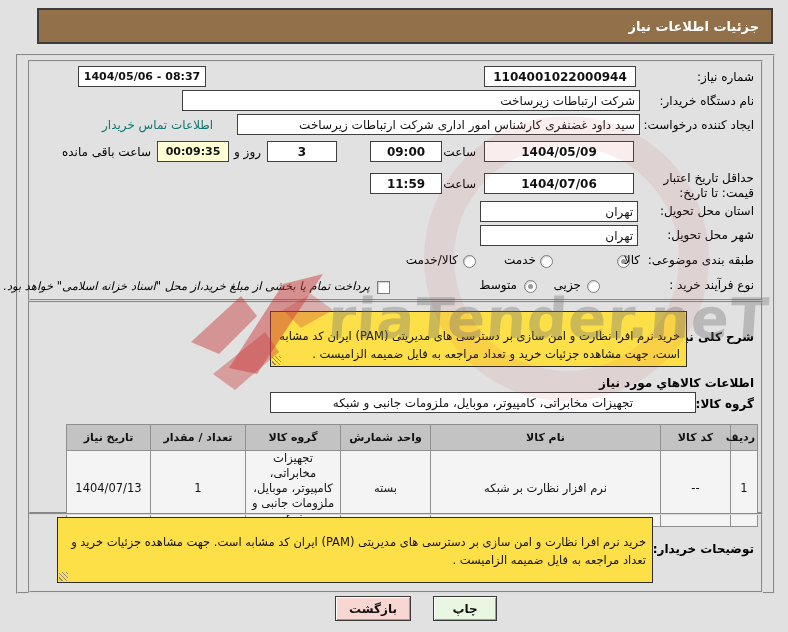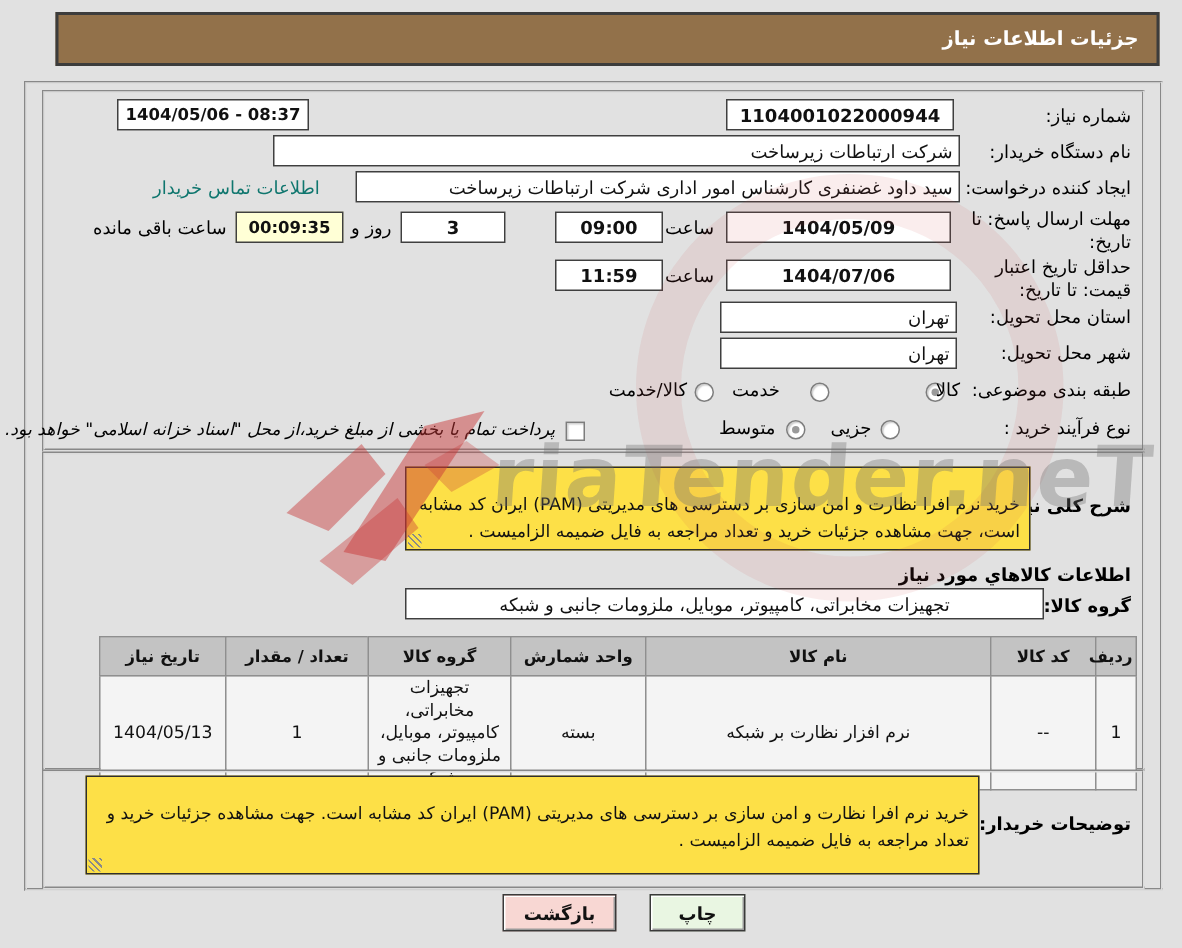--- a/index.html
+++ b/index.html
@@ -62,21 +62,20 @@
   <div class="inp" style="left:484px;top:66px;width:150px;font-weight:bold;">1104001022000944</div>
   <div class="inp" style="left:78px;top:66px;width:126px;font-size:11px;font-weight:bold;">1404/05/06 - 08:37</div>
 
   <div class="lbl" style="right:34px;top:94px;">نام دستگاه خریدار:</div>
   <div class="inp r" style="left:182px;top:90px;width:452px;">شرکت ارتباطات زیرساخت</div>
 
   <div class="lbl" style="right:34px;top:118px;">ایجاد کننده درخواست:</div>
   <div class="inp r" style="left:237px;top:114px;width:397px;">سید داود غضنفری کارشناس امور اداری شرکت ارتباطات زیرساخت</div>
   <div class="lbl link" style="right:556px;top:118px;width:130px;text-align:left;">اطلاعات تماس خریدار</div>
 
-  <div class="lbl" style="right:34px;top:139px;width:118px;">مهلت ارسال پاسخ: تا تاریخ:</div>
   <div class="inp" style="left:484px;top:141px;width:148px;font-weight:bold;">1404/05/09</div>
   <div class="lbl" style="right:312px;top:145px;">ساعت</div>
   <div class="inp" style="left:370px;top:141px;width:70px;font-weight:bold;">09:00</div>
   <div class="inp" style="left:267px;top:141px;width:68px;font-weight:bold;">3</div>
   <div class="lbl" style="right:527px;top:145px;">روز و</div>
   <div class="inp" style="left:157px;top:141px;width:70px;background:#ffffd6;font-size:11px;font-weight:bold;">00:09:35</div>
   <div class="lbl" style="right:637px;top:145px;white-space:nowrap;">ساعت باقی مانده</div>
 
   <div class="lbl" style="right:34px;top:171px;width:118px;">حداقل تاریخ اعتبار قیمت: تا تاریخ:</div>
   <div class="inp" style="left:484px;top:173px;width:148px;font-weight:bold;">1404/07/06</div>
@@ -86,21 +85,21 @@
   <div class="lbl" style="right:34px;top:204px;text-align:right;">استان محل تحویل:</div>
   <div class="inp r" style="left:480px;top:201px;width:152px;">تهران</div>
 
   <div class="lbl" style="right:34px;top:228px;">شهر محل تحویل:</div>
   <div class="inp r" style="left:480px;top:225px;width:152px;">تهران</div>
 
   <div class="lbl" style="right:34px;top:253px;">طبقه بندی موضوعی:</div>
   <span class="radio sel" style="left:617px;top:255px;"></span>
   <div class="lbl" style="right:148px;top:253px;">کالا</div>
   <span class="radio" style="left:540px;top:255px;"></span>
-  <div class="lbl" style="right:268px;top:253px;">خدمت</div>
+  <div class="lbl" style="right:252px;top:253px;">خدمت</div>
   <span class="radio" style="left:463px;top:255px;"></span>
   <div class="lbl" style="right:330px;top:253px;">کالا/خدمت</div>
 
   <div class="lbl" style="right:34px;top:278px;">نوع فرآیند خرید :</div>
   <span class="radio" style="left:587px;top:280px;"></span>
   <div class="lbl" style="right:207px;top:278px;">جزیی</div>
   <span class="radio sel" style="left:524px;top:280px;"></span>
   <div class="lbl" style="right:271px;top:278px;">متوسط</div>
   <span class="checkbox" style="left:377px;top:281px;"></span>
   <div class="lbl" style="right:418px;top:279px;width:320px;font-size:11.5px;white-space:nowrap;text-align:right;font-style:italic;">پرداخت تمام یا بخشی از مبلغ خرید،از محل "اسناد خزانه اسلامی" خواهد بود.</div>
@@ -138,21 +137,21 @@
       <th>تعداد / مقدار</th>
       <th>تاریخ نیاز</th>
     </tr>
     <tr>
       <td>1</td>
       <td>--</td>
       <td>نرم افزار نظارت بر شبکه</td>
       <td>بسته</td>
       <td class="small">تجهیزات مخابراتی، کامپیوتر، موبایل، ملزومات جانبی و شبکه</td>
       <td>1</td>
-      <td>1404/05/13</td>
+      <td>1404/07/13</td>
     </tr>
   </tbody>
     </table>
 
   <div class="groupbox" style="left:28px;top:513px;width:731px;height:76px;"></div>
   <div class="lbl bold" style="right:34px;top:542px;">توضیحات خریدار:</div>
   <div class="ta" style="left:57px;top:517px;width:596px;height:66px;">
     <span>خرید نرم افرا نظارت و امن سازی بر دسترسی های مدیریتی (PAM) ایران کد مشابه است. جهت مشاهده جزئیات خرید و تعداد مراجعه به فایل ضمیمه الزامیست .</span>
     <span class="handle"></span>
   </div>

